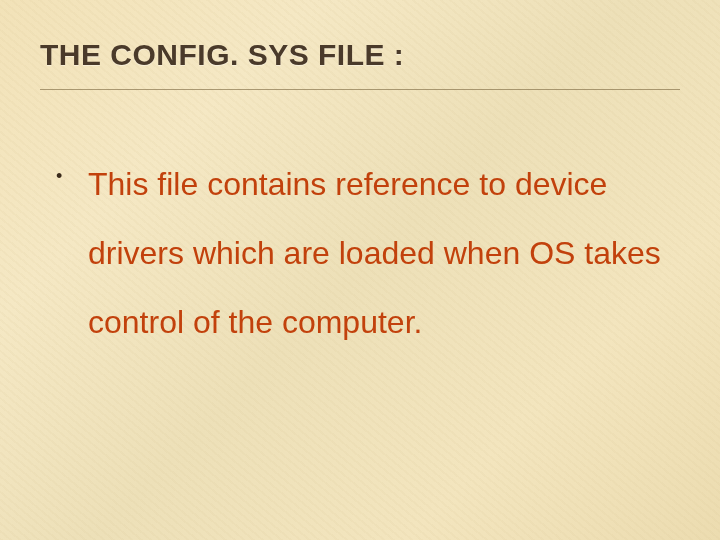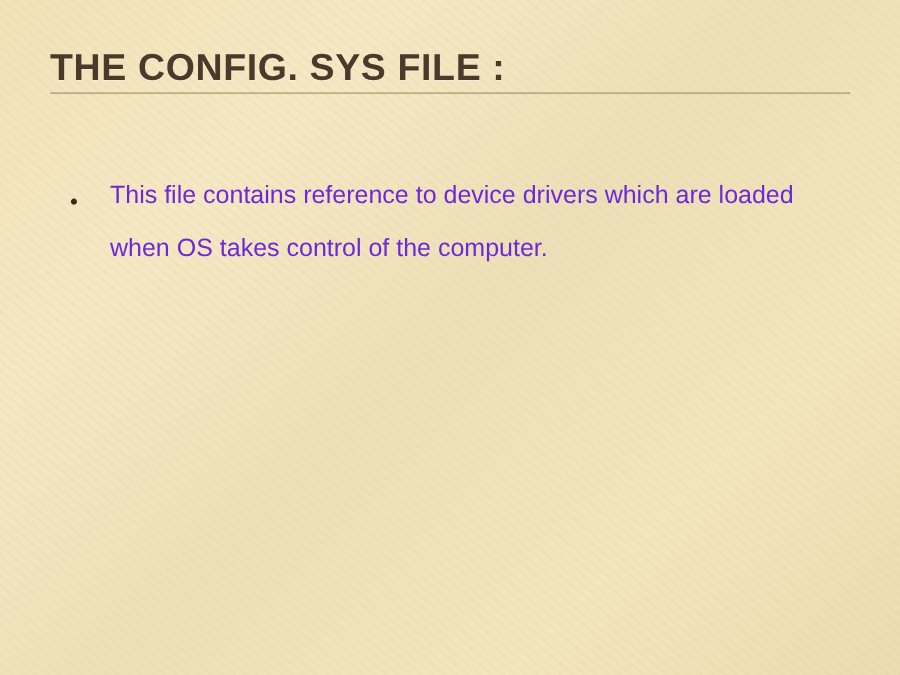--- a/index.html
+++ b/index.html
@@ -30,37 +30,37 @@
     height: 540px;
     padding: 38px 40px 30px 40px;
   }
   .title {
     font-family: "Arial Narrow", Arial, sans-serif;
     font-stretch: condensed;
     font-size: 30px;
     letter-spacing: 0.5px;
     font-weight: 700;
     color: #4a3a2a;
-    padding-bottom: 2px;
+    padding-bottom: 17px;
     border-bottom: 1px solid rgba(120,100,60,0.6);
     text-shadow: 0 1px 0 rgba(255,255,255,0.4);
   }
   .content {
     margin-top: 60px;
     padding-left: 10px;
   }
   ul.bullets {
     list-style: none;
   }
   ul.bullets > li {
     position: relative;
     padding-left: 38px;
-    font-size: 20px;
+    font-size: 32px;
     line-height: 2.15;
-    color: #6d28d9;
+    color: #c2410c;
     margin-bottom: 8px;
   }
   ul.bullets > li::before {
     content: "•";
     position: absolute;
     left: 6px;
     top: 0;
     font-size: 18px;
     color: #3a2a1a;
     line-height: 2.9;

